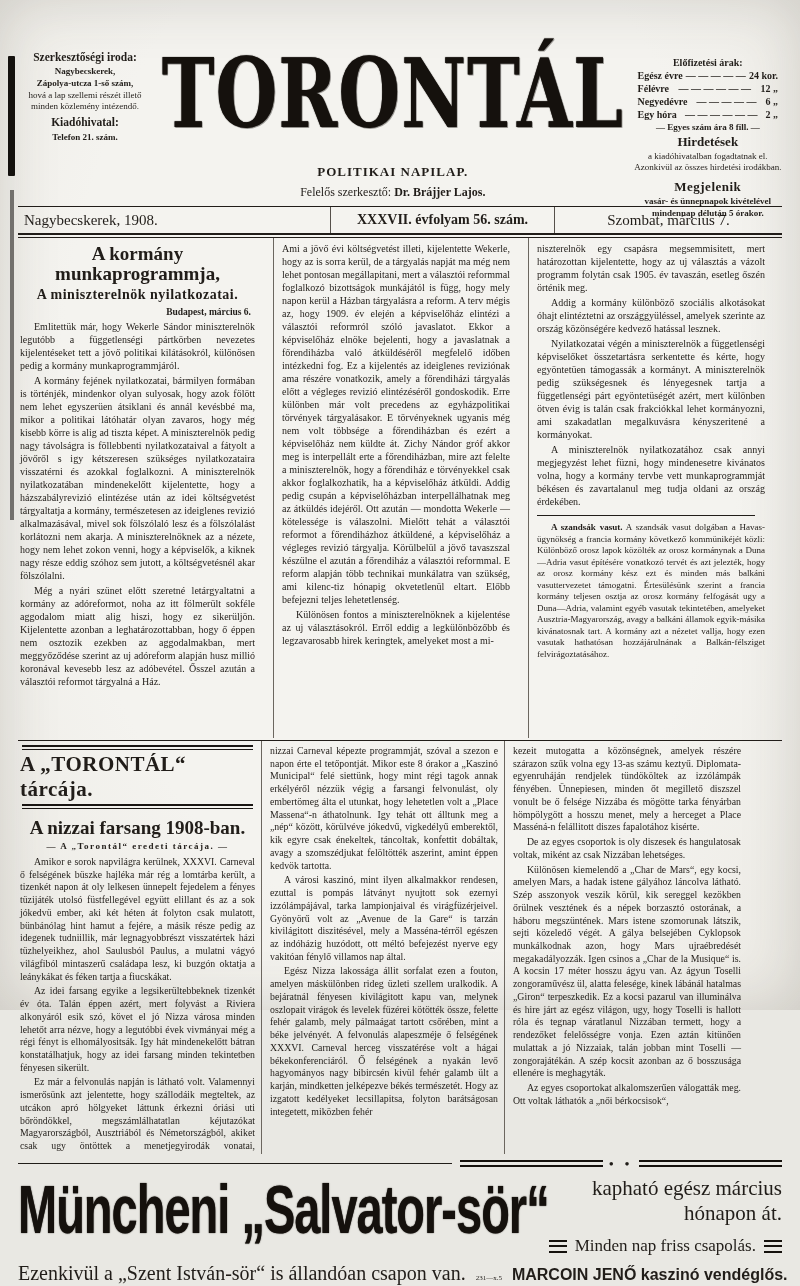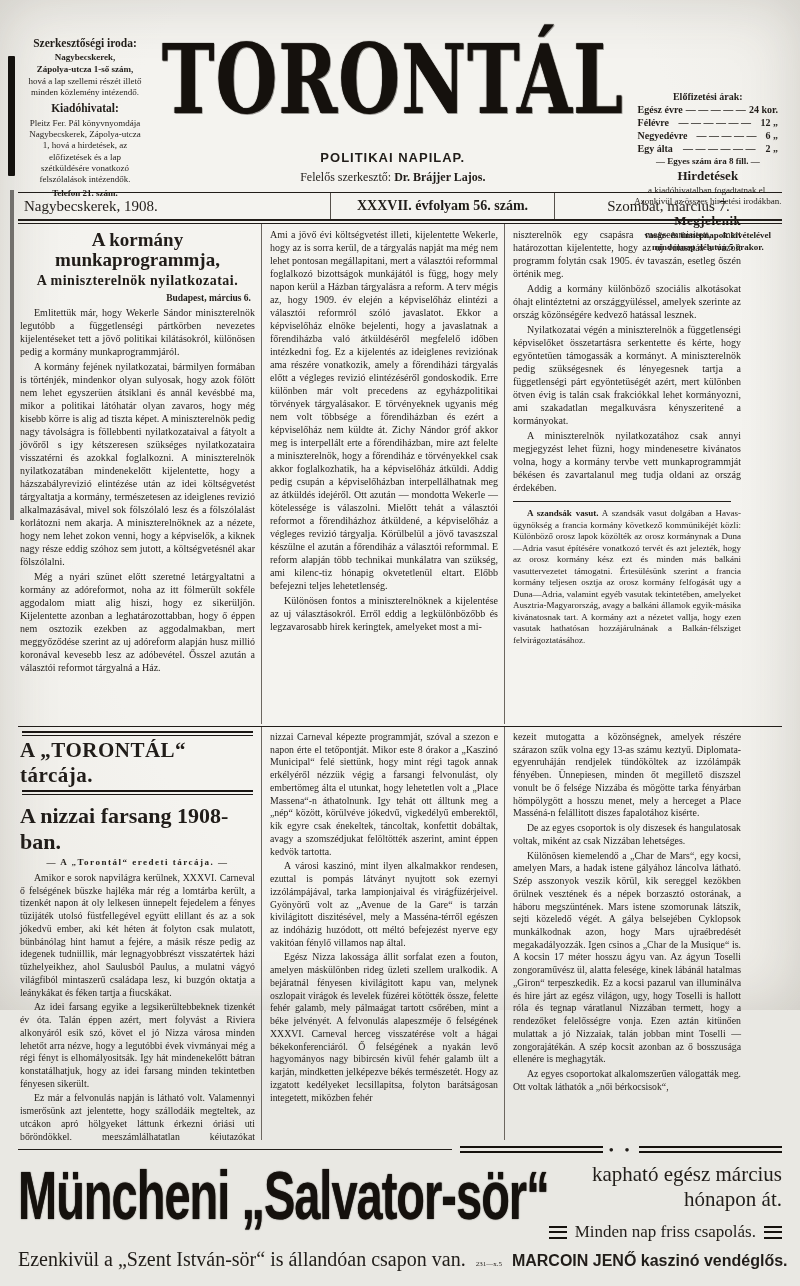--- a/index.html
+++ b/index.html
@@ -8,43 +8,43 @@
     background:#e9e8e3;
     font-family:"Liberation Serif","DejaVu Serif",serif;
     color:#211d19;
   }
   .page{
     position:relative;width:800px;height:1010px;
     background:
       radial-gradient(ellipse at 50% 40%, #f4f3ef 60%, #eceae4 100%);
     box-shadow:inset 0 0 60px rgba(60,55,45,.18);
     box-sizing:border-box;
-    padding:30px 18px 0 18px;
+    padding:44px 18px 0 18px;
   }
   .scan-mark{position:absolute;left:8px;top:56px;width:7px;height:120px;background:#14110e;border-radius:1px;}
   .scan-mark2{position:absolute;left:10px;top:190px;width:4px;height:330px;background:rgba(20,17,14,.55);}
 
   
   .masthead{display:flex;height:160px;}
   .mh-left{width:186px;text-align:center;font-size:9px;line-height:1.25;padding-top:6px;}
   .mh-left .hd{font-size:11.5px;font-weight:bold;margin-bottom:2px;}
   .mh-left .sm{margin:1px 8px 3px 8px;}
   .mh-center{flex:1;text-align:center;}
   .paper-title{
     margin:2px 0 0 0;
     font-family:"DejaVu Serif",serif;
     font-weight:bold;font-size:74px;line-height:1;
     transform:scaleY(1.28) scaleX(.96);transform-origin:top center;
     letter-spacing:1px;color:#15110d;
     text-shadow:0 0 1px #15110d, 1px 1px 0 rgba(21,17,13,.35);
   }
-  .paper-sub{font-family:Liberation Sans, sans-serif;font-weight:bold;font-size:13px;letter-spacing:1px;margin-top:44px;}
+  .paper-sub{font-family:Liberation Serif, serif;font-weight:bold;font-size:13px;letter-spacing:1px;margin-top:44px;}
   .paper-editor{font-size:12px;margin-top:5px;}
   .mh-right{width:206px;font-size:9px;line-height:1.3;text-align:center;padding-top:12px;}
-  .sub-title{font-weight:bold;font-size:10px;filter:blur(.3px);margin-top:48px;}
+  .sub-title{font-weight:bold;font-size:10px;filter:blur(.3px);}
   .sub-row{display:flex;font-weight:bold;font-size:10px;margin:0 4px;white-space:nowrap;}
   .sub-row .lbl{text-align:left;}
   .sub-row .dsh{flex:1;text-align:center;overflow:hidden;}
   .sub-row .val{text-align:right;}
   .sub-single{font-weight:bold;font-size:9px;margin-top:1px;}
   .ads-hd{font-weight:bold;font-size:13px;}
   .appear-hd{font-weight:bold;font-size:13px;margin-top:5px;letter-spacing:.5px;}
   .bold-sm{font-weight:bold;}
 
   
@@ -53,35 +53,35 @@
   .dateline>div{padding:0 6px;}
   .dl-left{width:300px;font-weight:normal;font-size:15px;}
   .dl-center{flex:1;text-align:center;font-weight:bold;font-size:14px;border-left:1px solid #55504a;border-right:1px solid #55504a;height:100%;line-height:26px;}
   .dl-right{width:215px;text-align:center;font-size:15px;}
   .rule2{border-top:2.5px solid #211d19;height:2px;border-bottom:1px solid #211d19;}
 
   
   .section{display:flex;overflow:hidden;}
   .col{width:243px;padding:4px 6px 0 2px;overflow:hidden;box-sizing:border-box;}
   .col + .col{border-left:1px solid #6b665f;padding-left:8px;}
-  .article-section{height:500px;}
+  .article-section{height:500px;gap:12px;}
   .tarca-section{height:413px;}
   .col p{margin:0 0 2px 0;font-size:10px;line-height:1.3;text-align:justify;text-indent:14px;}
   .cont p:first-child{text-indent:0;}
   .art-title{font-size:19px;font-weight:bold;text-align:center;margin:2px 0 3px 0;line-height:1.05;}
   .art-sub{font-size:14px;font-weight:bold;text-align:center;margin:0 0 4px 0;letter-spacing:.5px;}
   .art-dateline{font-size:9.5px;font-weight:bold;text-align:right;margin:0 4px 3px 0;}
   .brief-rule{border-top:1px solid #211d19;margin:7px 10px 6px 0;}
   p.brief{font-size:9px;line-height:1.28;}
 
   
   .sec-rule{border-top:1.5px solid #211d19;margin:2px 0 0 0;}
   .dbl{border-top:2.5px solid #1a1613;height:2px;border-bottom:1px solid #1a1613;margin:0 2px;}
   .tarca-title{font-size:21px;font-weight:bold;margin:2px 0;letter-spacing:.5px;}
-  .f-title{font-size:22px;font-weight:bold;margin:8px 0 2px 0;}
+  .f-title{font-size:19px;font-weight:bold;text-align:center;margin:8px 0 2px 0;}
   .f-sub{font-size:9px;font-weight:bold;text-align:center;letter-spacing:1.5px;margin-bottom:5px;}
   .tarca-section p{font-size:9.8px;}
 
   
   .ad{margin-top:4px;}
   .ad-toprow{display:flex;align-items:center;height:10px;}
   .ad-topline{flex:1.35;border-top:1.5px solid #211d19;margin-right:8px;}
   .deco{display:flex;align-items:center;flex:1;gap:6px;}
   .deco .bars{flex:1;height:7px;border-top:2.5px solid #15110d;border-bottom:2.5px solid #15110d;box-sizing:border-box;}
   .deco .dots{font-size:13px;font-weight:bold;letter-spacing:4px;line-height:7px;}
@@ -112,21 +112,20 @@
   <div class="scan-mark"></div>
   <div class="scan-mark2"></div>
 
   <header class="masthead">
     <div class="mh-left">
       <div class="hd">Szerkesztőségi iroda:</div>
       <div class="bold-sm">Nagybecskerek,</div>
       <div class="bold-sm">Zápolya-utcza 1-ső szám,</div>
       <div class="sm">hová a lap szellemi részét illető minden közlemény intézendő.</div>
       <div class="hd">Kiadóhivatal:</div>
-      <div class="sm">Pleitz Fer. Pál könyvnyomdája Nagybecskerek, Zápolya-utcza 1, hová a hirdetések, az előfizetések és a lap szétküldésére vonatkozó felszólalások intézendők.</div>
       <div class="bold-sm">Telefon 21. szám.</div>
     </div>
 
     <div class="mh-center">
       <h1 class="paper-title">TORONTÁL</h1>
       <div class="paper-sub">POLITIKAI NAPILAP.</div>
       <div class="paper-editor">
         <span>Felelős szerkesztő:</span>
         <span class="b">Dr. Brájjer Lajos.</span>
       </div>
@@ -143,21 +142,21 @@
         <span class="lbl">Félévre</span>
         <span class="dsh">— — — — — —</span>
         <span class="val">12 „</span>
       </div>
       <div class="sub-row">
         <span class="lbl">Negyedévre</span>
         <span class="dsh">— — — — —</span>
         <span class="val">6 „</span>
       </div>
       <div class="sub-row">
-        <span class="lbl">Egy álta</span>
+        <span class="lbl">Egy hóra</span>
         <span class="dsh">— — — — — —</span>
         <span class="val">2 „</span>
       </div>
       <div class="sub-single">— Egyes szám ára 8 fill. —</div>
       <div class="ads-hd">Hirdetések</div>
       <div>a kiadóhivatalban fogadtatnak el. Azonkivül az összes hirdetési irodákban.</div>
       <div class="appear-hd">Megjelenik</div>
       <div class="bold-sm">vasár- és ünnepnapok kivételével mindennap délután 5 órakor.</div>
     </div>
   </header>

